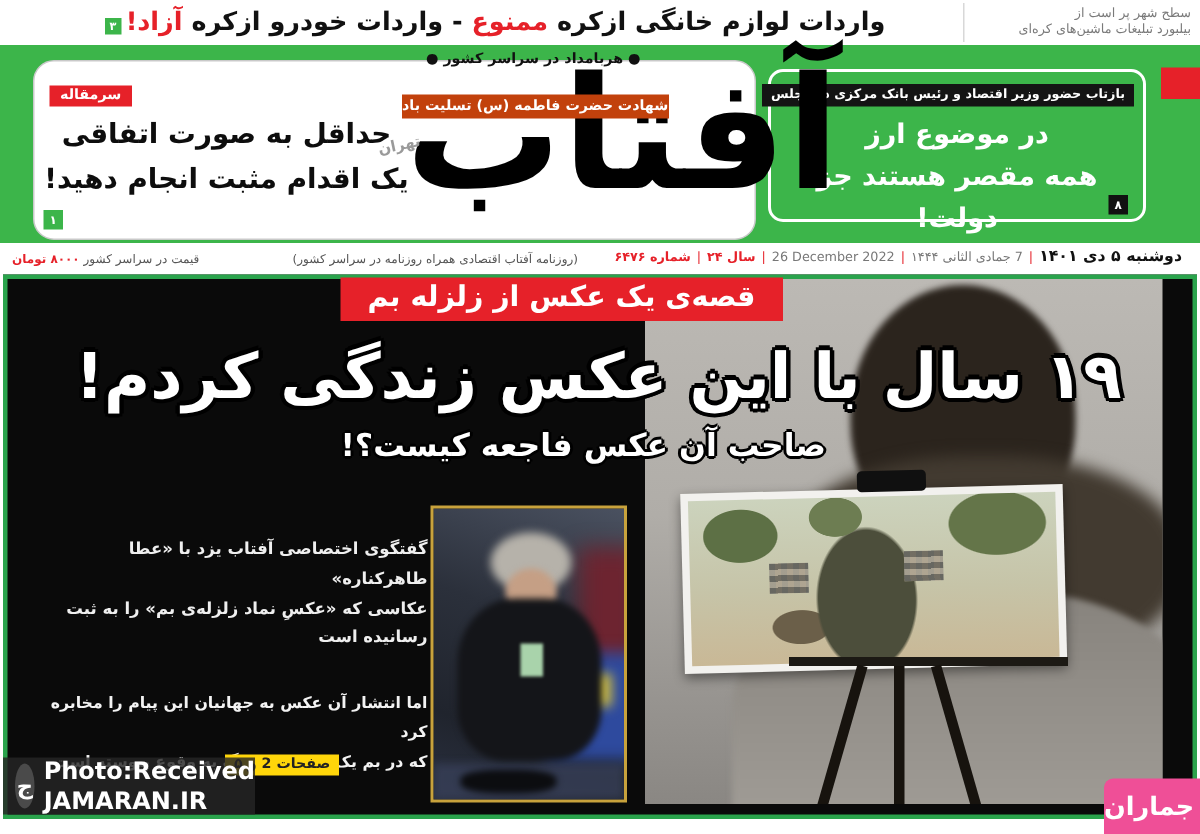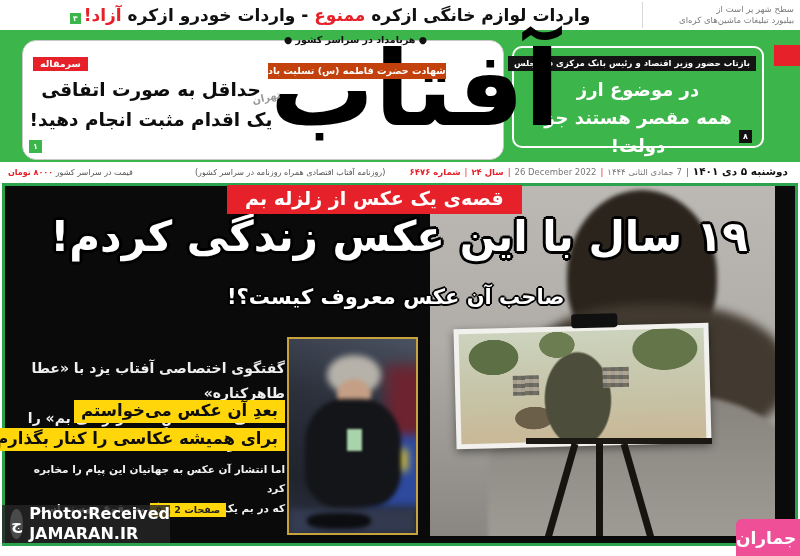--- a/index.html
+++ b/index.html
@@ -60,38 +60,38 @@
   .pix.a{left:58px;top:48px;}
   .pix.b{left:148px;top:42px;}
   .clip{position:absolute;left:118px;top:-12px;width:46px;height:14px;background:#101010;border-radius:3px;}
   .leg{position:absolute;background:#17130e;width:7px;}
   .leg.c{left:166px;top:258px;height:92px;}
   .leg.l{left:128px;top:256px;height:98px;transform:rotate(16deg);}
   .leg.r{left:204px;top:256px;height:98px;transform:rotate(-16deg);}
   .tray{position:absolute;left:96px;top:252px;width:186px;height:6px;background:#1c1914;}
 
   .story-kicker{position:absolute;left:182px;top:-1px;background:#e62129;color:#fff;font-size:19px;font-weight:bold;padding:2px 18px 5px;direction:rtl;white-space:nowrap;z-index:6;margin-left:40px;}
-  .bighead{position:absolute;left:8px;right:10px;top:26px;margin:0;z-index:5;text-align:center;direction:rtl;color:#fff;font-size:42px;font-weight:bold;white-space:nowrap;
+  .bighead{position:absolute;left:8px;right:10px;top:40px;margin:0;z-index:5;text-align:center;direction:rtl;color:#fff;font-size:42px;font-weight:bold;white-space:nowrap;
       text-shadow:-3px 0 0 #000,3px 0 0 #000,0 -3px 0 #000,0 3px 0 #000,-2px -2px 0 #000,2px -2px 0 #000,-2px 2px 0 #000,2px 2px 0 #000;}
   .subhead{position:absolute;left:222px;top:99px;z-index:5;direction:rtl;color:#fff;font-size:21px;font-weight:bold;white-space:nowrap;
       text-shadow:-2px 0 0 #000,2px 0 0 #000,0 -2px 0 #000,0 2px 0 #000,-1px -1px 0 #000,1px 1px 0 #000,1px -1px 0 #000,-1px 1px 0 #000;}
 
   .portrait{position:absolute;left:282px;top:151px;width:131px;height:198px;border:2px solid #c8a23c;z-index:4;overflow:hidden;
       background:linear-gradient(200deg,#4a5160 0%,#2b303b 40%,#20242d 75%,#2a3040 100%);}
   .portrait .hair{position:absolute;left:38px;top:16px;width:54px;height:40px;border-radius:50%;background:#b6b2aa;filter:blur(3px);}
   .portrait .face{position:absolute;left:48px;top:40px;width:34px;height:32px;border-radius:50%;background:#c59f85;filter:blur(2px);}
   .portrait .bodyb{position:absolute;left:16px;top:60px;width:96px;height:108px;border-radius:40% 40% 32% 32%;background:#141519;filter:blur(2px);}
   .portrait .badgecard{position:absolute;left:58px;top:90px;width:15px;height:22px;background:#a9d3ab;filter:blur(1px);}
   .portrait .redblob{position:absolute;right:-12px;top:26px;width:42px;height:92px;background:#6d2430;filter:blur(7px);}
   .portrait .couch{position:absolute;right:-10px;bottom:26px;width:62px;height:72px;background:#2e4a9e;filter:blur(5px);}
   .portrait .cushion{position:absolute;right:8px;bottom:62px;width:26px;height:22px;background:#c9b942;filter:blur(4px);}
   .portrait .shoes{position:absolute;left:18px;bottom:4px;width:64px;height:16px;border-radius:40%;background:#0c0d10;filter:blur(2px);}
   .portrait .floor{position:absolute;left:0;bottom:0;width:100%;height:24px;background:#39415a;opacity:.75;filter:blur(3px);}
 
-  .intro{position:absolute;left:22px;top:170px;width:258px;direction:rtl;text-align:right;color:#efefef;font-size:14px;font-weight:bold;line-height:1.8;z-index:5;}
+  .intro{position:absolute;left:22px;top:170px;width:258px;direction:rtl;text-align:right;color:#efefef;font-size:11px;font-weight:bold;line-height:1.8;z-index:5;}
   .quotes{position:absolute;left:16px;top:214px;width:264px;direction:rtl;text-align:right;z-index:5;}
   .quotes .q{display:inline-block;background:#ffd60a;color:#0d0d0d;font-size:16.5px;font-weight:bold;padding:1px 7px 3px;margin-bottom:5px;white-space:nowrap;}
   .body3{position:absolute;left:16px;top:274px;width:264px;direction:rtl;text-align:right;color:#f3f3f3;font-size:10.5px;font-weight:bold;line-height:1.85;z-index:5;}
   .pagesbadge{position:absolute;left:145px;top:317px;background:#ffd60a;color:#222;font-size:9.5px;font-weight:bold;padding:1px 6px 2px;direction:rtl;z-index:5;}
 
   .watermark{position:absolute;left:-3px;bottom:0;width:168px;height:38px;background:rgba(38,38,38,.82);display:flex;align-items:center;z-index:7;}
   .wm-logo{width:30px;height:30px;margin:0 6px 0 8px;border-radius:50%;background:#4a4a4a;color:#fff;font-size:15px;font-weight:bold;display:flex;align-items:center;justify-content:center;direction:rtl;}
   .wm-text{color:#fff;font-size:16px;font-weight:bold;line-height:1.25;}
 
   .jam-pink{position:absolute;right:0;top:519px;width:64px;height:37px;background:#ef4f97;overflow:hidden;display:flex;align-items:center;z-index:8;border-radius:6px 0 0 0;}
@@ -162,43 +162,39 @@
         <div class="clip"></div>
       </div>
       <div class="tray"></div>
       <div class="leg l"></div>
       <div class="leg c"></div>
       <div class="leg r"></div>
     </div>
 
     <div class="story-kicker">قصه‌ی یک عکس از زلزله بم</div>
     <h1 class="bighead">۱۹ سال با این عکس زندگی کردم!</h1>
-    <div class="subhead">صاحب آن عکس معروف کیست؟!</div>
+    <div class="subhead">صاحب آن عکس فاجعه کیست؟!</div>
 
     <div class="portrait">
       <div class="redblob"></div>
       <div class="couch"></div>
       <div class="cushion"></div>
       <div class="floor"></div>
       <div class="hair"></div>
       <div class="face"></div>
       <div class="bodyb"></div>
       <div class="badgecard"></div>
       <div class="shoes"></div>
     </div>
 
     <div class="intro">
       <div>گفتگوی اختصاصی آفتاب یزد با «عطا طاهرکناره»</div>
       <div>عکاسی که «عکسِ نماد زلزله‌ی بم» را به ثبت رسانیده است</div>
     </div>
 
-    <div class="quotes">
-      <div><span class="q">بعدِ آن عکس می‌خواستم</span></div>
-      <div><span class="q">برای همیشه عکاسی را کنار بگذارم</span></div>
-    </div>
 
     <div class="body3">
       <div>اما انتشار آن عکس به جهانیان این پیام را مخابره کرد</div>
       <div>که در بم یک فاجعه‌ی بزرگ به وقوع پیوسته است</div>
     </div>
 
     <div class="pagesbadge">صفحات 2 و ۵</div>
 
     <div class="watermark">
       <div class="wm-logo">ج</div>

